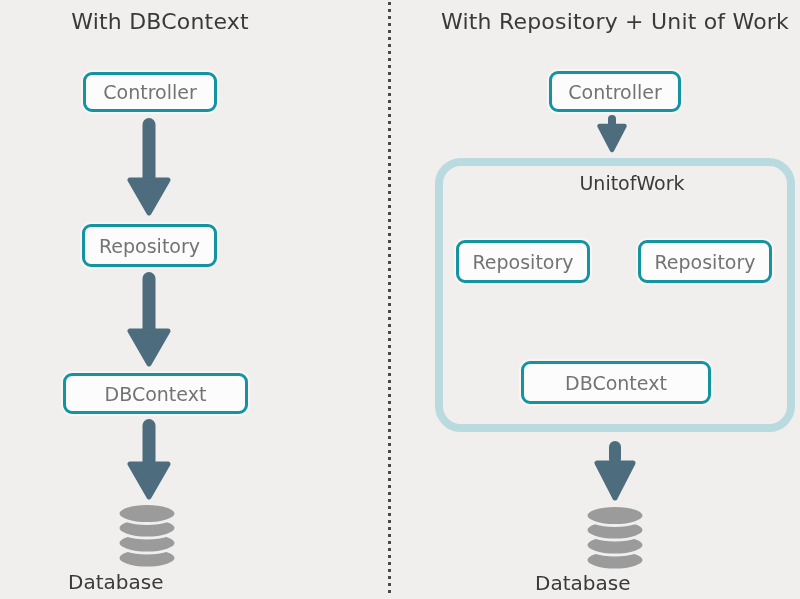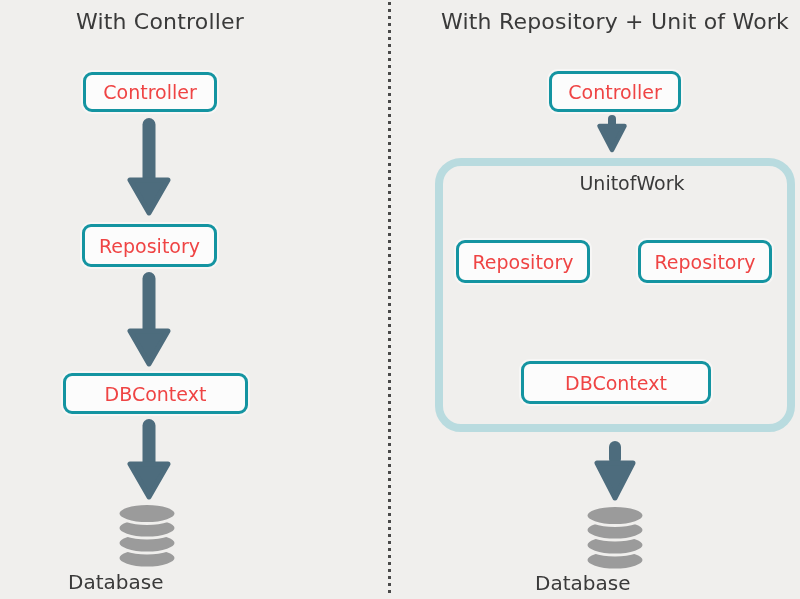--- a/index.html
+++ b/index.html
@@ -34,21 +34,21 @@
   }
   .title-left  { top: 9px;  left: 20px;  width: 280px; }
   .title-right { top: 9px;  left: 420px; width: 390px; }
 
   .node {
     position: absolute;
     background: var(--node-fill);
     border: 3px solid var(--teal);
     border-radius: 9px;
     display: flex; align-items: center; justify-content: center;
-    font-size: 19px; color: #ef4444;
+    font-size: 19px; color: #737373;
     box-shadow: 0 0 0 2px rgba(255,255,255,0.45);
     white-space: nowrap;
   }
 
   .arrow { position: absolute; color: var(--arrow); line-height: 0; }
 
   .uow-container {
     position: absolute; left: 435px; top: 158px; width: 360px; height: 274px;
     border: 8px solid var(--container-teal);
     border-radius: 26px;
@@ -86,21 +86,21 @@
   .r-db-label   { left: 535px; top: 571px; width: 160px; }
 </style>
 </head>
 <body>
 
 <div class="canvas">
 
   <div class="divider"></div>
 
   <div>
-    <div class="panel-title title-left">With Controller</div>
+    <div class="panel-title title-left">With DBContext</div>
 
     <div class="node l-controller">Controller</div>
 
     <div class="arrow l-arrow-1">
       <svg width="44" height="98" viewBox="0 0 44 98" fill="currentColor" stroke="currentColor">
         <rect x="15.5" y="0" width="13" height="68" rx="6.5" stroke="none"></rect>
         <path d="M3 62 L41 62 L22 95 Z" stroke-width="5" stroke-linejoin="round"></path>
       </svg>
     </div>
 

